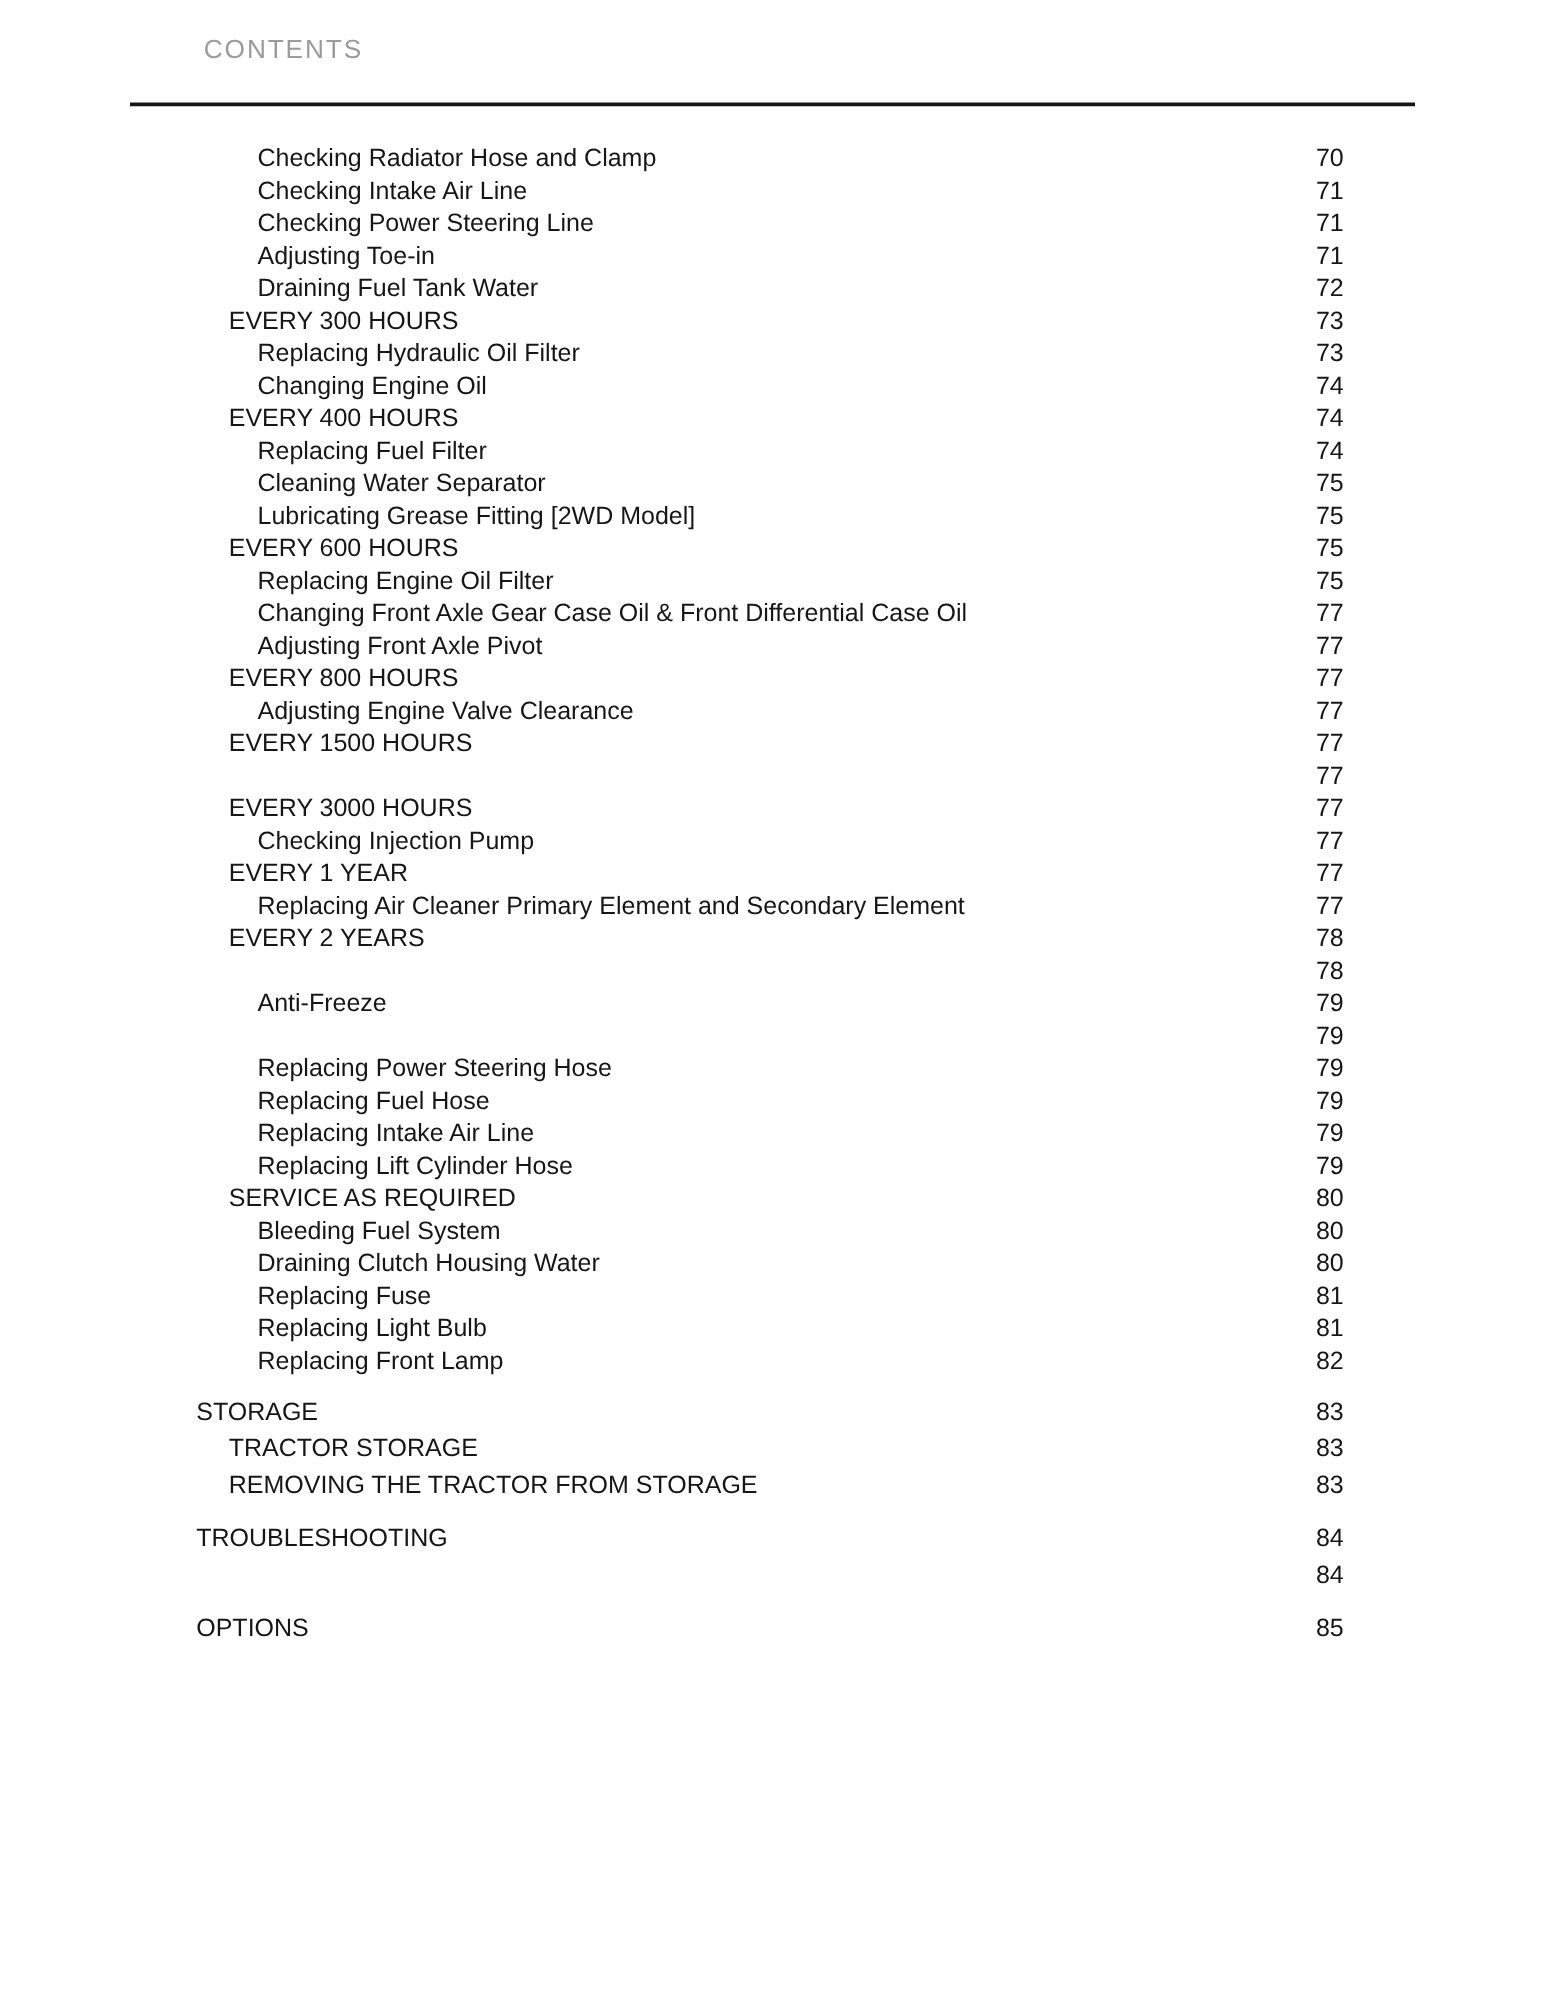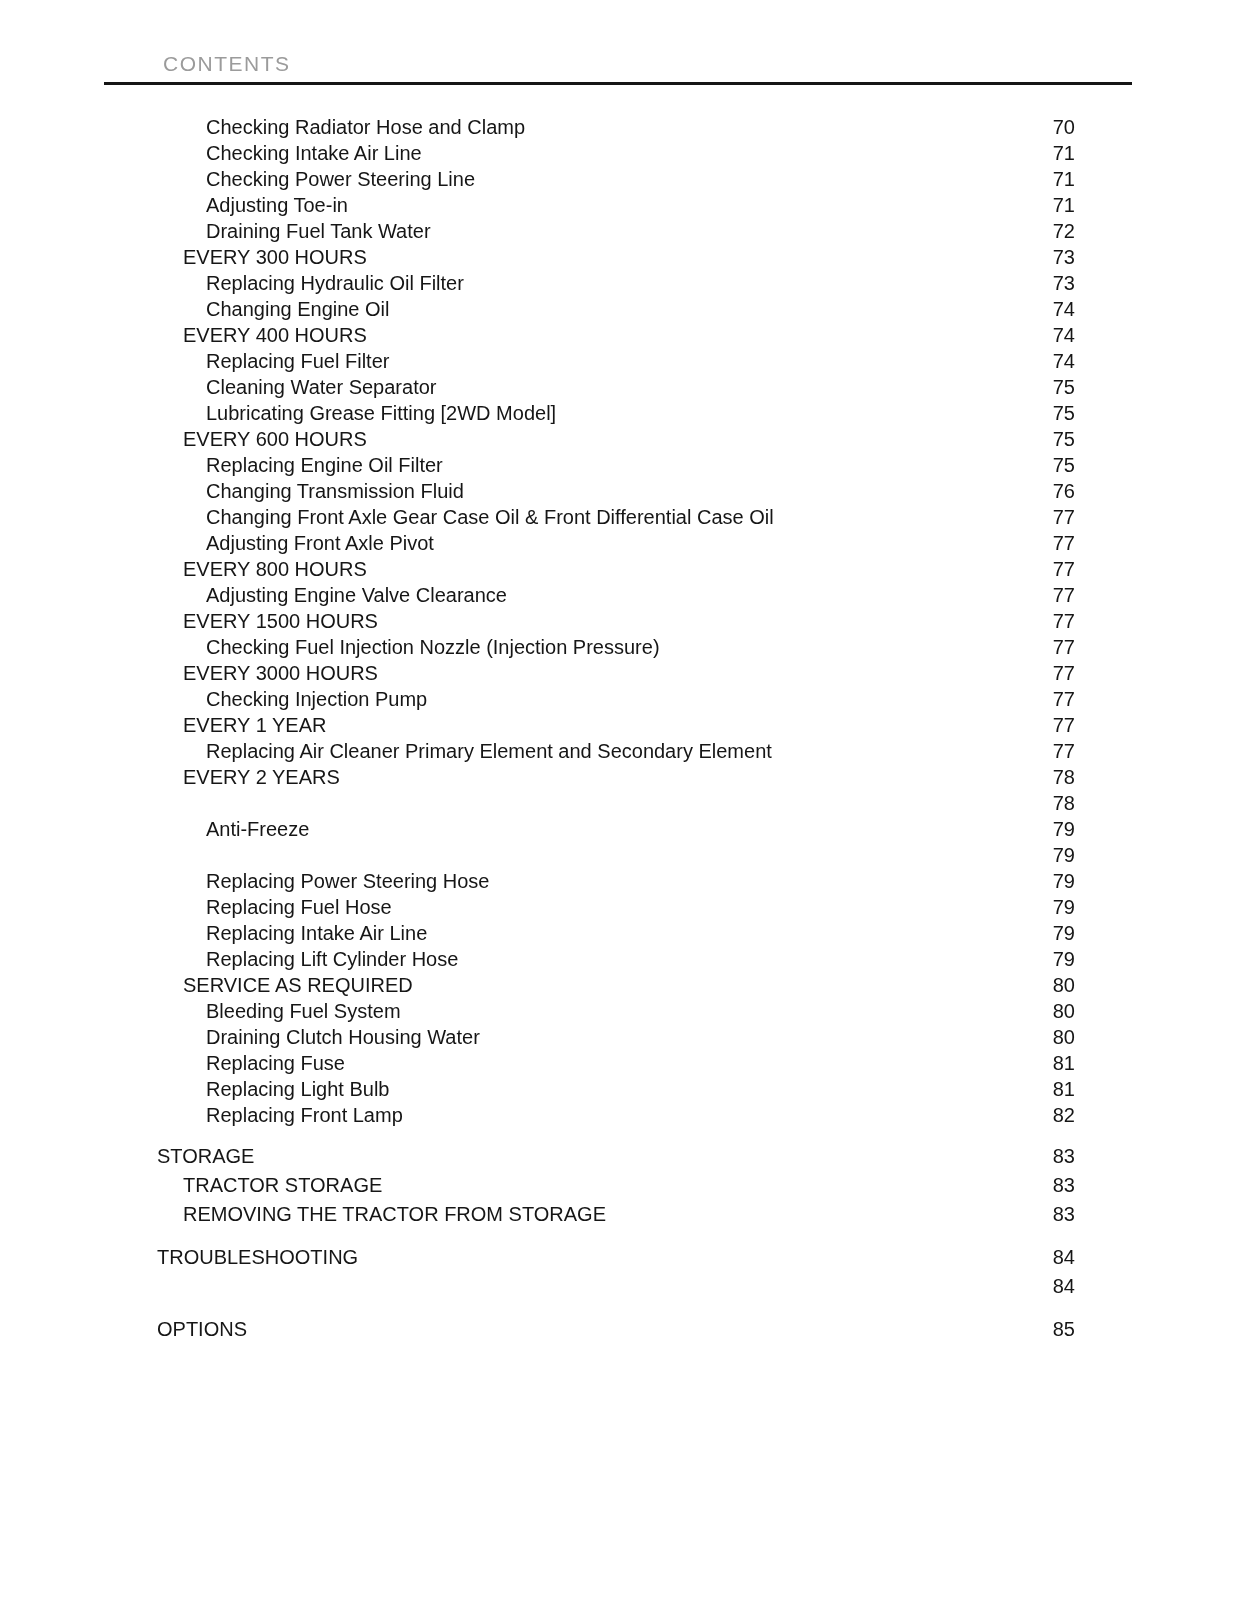--- a/index.html
+++ b/index.html
@@ -10,21 +10,21 @@
     background: #ffffff;
     font-family: "Liberation Sans", sans-serif;
     color: #161616;
     position: relative;
     overflow: hidden;
   }
 
   .page-header {
     position: absolute;
     left: 163px;
-    top: 52px;
+    top: 28px;
     font-size: 21px;
     letter-spacing: 1.5px;
     color: #9b9b9b;
   }
 
   .header-rule {
     position: absolute;
     left: 104px;
     top: 82px;
     width: 1028px;
@@ -140,25 +140,20 @@
         <span class="title">EVERY 600 HOURS</span>
         <span class="leader"></span>
         <span class="pagenum">75</span>
       </div>
       <div class="row lvl2">
         <span class="title">Replacing Engine Oil Filter</span>
         <span class="leader"></span>
         <span class="pagenum">75</span>
       </div>
       <div class="row lvl2">
-        <span class="title">Changing Transmission Fluid</span>
-        <span class="leader"></span>
-        <span class="pagenum">76</span>
-      </div>
-      <div class="row lvl2">
         <span class="title">Changing Front Axle Gear Case Oil &amp; Front Differential Case Oil</span>
         <span class="leader"></span>
         <span class="pagenum">77</span>
       </div>
       <div class="row lvl2">
         <span class="title">Adjusting Front Axle Pivot</span>
         <span class="leader"></span>
         <span class="pagenum">77</span>
       </div>
       <div class="row lvl1">
@@ -170,21 +165,20 @@
         <span class="title">Adjusting Engine Valve Clearance</span>
         <span class="leader"></span>
         <span class="pagenum">77</span>
       </div>
       <div class="row lvl1">
         <span class="title">EVERY 1500 HOURS</span>
         <span class="leader"></span>
         <span class="pagenum">77</span>
       </div>
       <div class="row lvl2">
-        <span class="title">Checking Fuel Injection Nozzle (Injection Pressure)</span>
         <span class="leader"></span>
         <span class="pagenum">77</span>
       </div>
       <div class="row lvl1">
         <span class="title">EVERY 3000 HOURS</span>
         <span class="leader"></span>
         <span class="pagenum">77</span>
       </div>
       <div class="row lvl2">
         <span class="title">Checking Injection Pump</span>

